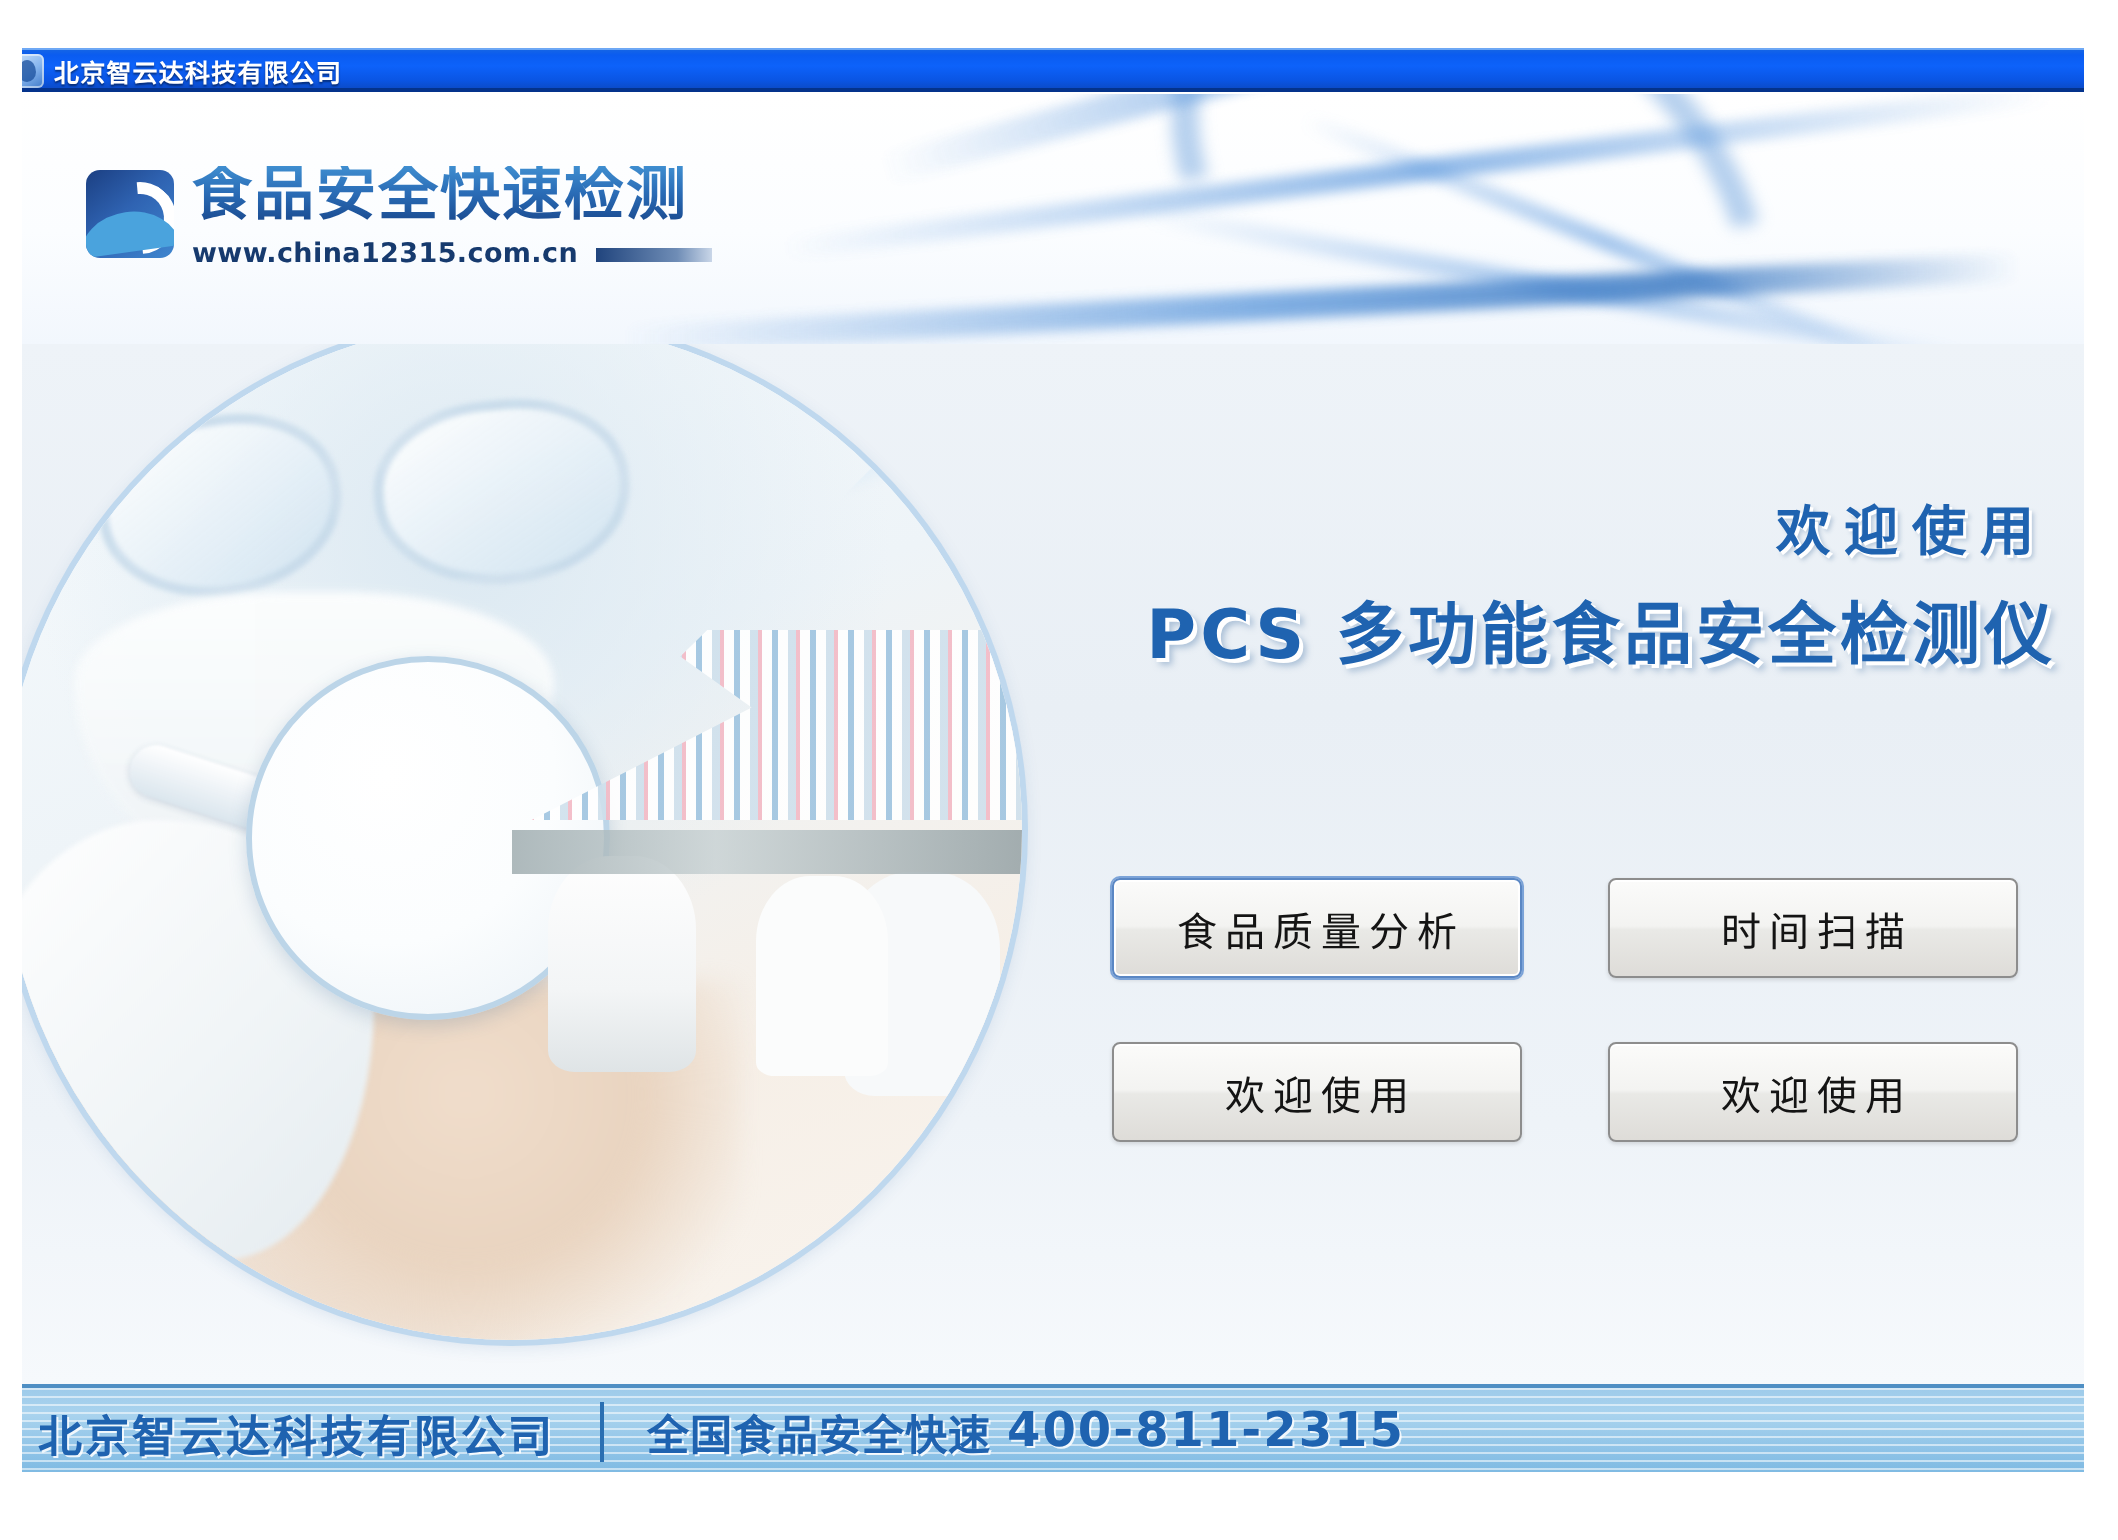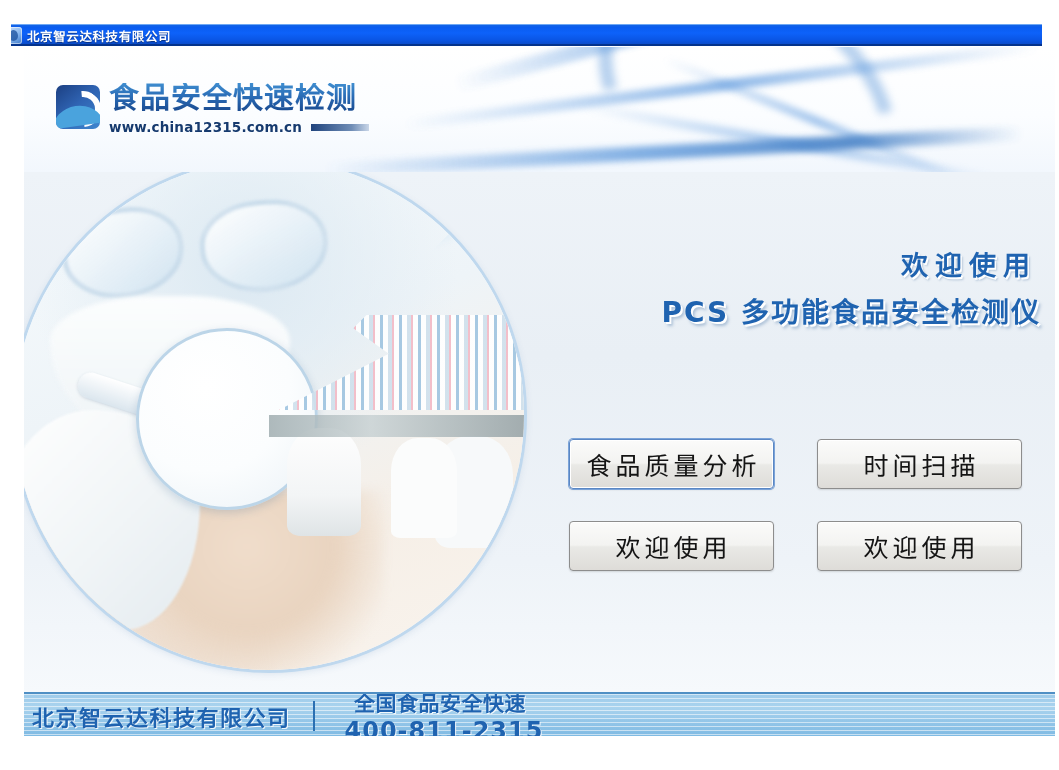--- a/index.html
+++ b/index.html
@@ -70,21 +70,21 @@
     font-weight: bold;
     letter-spacing: .6px;
     white-space: nowrap;
     text-shadow: 0 1px 1px rgba(0,0,0,.45);
     font-family: "DejaVu Sans", "Liberation Sans", sans-serif;
   }
 
   
   #client {
     position: absolute;
-    left: 24px;
+    left: 11px;
     top: 47px;
     width: 1031px;
     height: 689px;
     background: #d946ef;
     overflow: hidden;
   }
 
   
   #header-band {
     position: absolute;
@@ -406,21 +406,21 @@
     color: #1f63b0;
     letter-spacing: 7px;
     white-space: nowrap;
     text-shadow: 1.5px 1.5px 0 #ffffff, 2.5px 2.5px 2px rgba(120,150,185,.45);
     font-family: Liberation Sans, sans-serif;
   }
   #product-title {
     position: absolute;
     right: 14px;
     top: 118px;
-    font-size: 28px;
+    font-size: 34px;
     font-weight: bold;
     color: #1f63b0;
     letter-spacing: 2px;
     white-space: nowrap;
     text-shadow: 2px 2px 0 #ffffff, 3.5px 3.5px 3px rgba(110,145,185,.5);
     font-family: "DejaVu Sans", "Liberation Sans", sans-serif;
   }
 
   #button-grid {
     position: absolute;
@@ -434,21 +434,21 @@
   }
   .nav-button {
     height: 50px;
     border: 1px solid #8d8d8d;
     border-radius: 4px;
     background: linear-gradient(to bottom, #fbfbfa 0%, #f3f3f1 48%, #e9e9e6 52%, #dedcd8 100%);
     box-shadow: inset 0 1px 0 #ffffff, 0 1px 2px rgba(0,0,0,.13);
     display: flex;
     align-items: center;
     justify-content: center;
-    font-size: 25px;
+    font-size: 20px;
     font-weight: normal;
     color: #141414;
     letter-spacing: 4px;
     text-indent: 4px;
     cursor: default;
     box-sizing: border-box;
     font-family: Liberation Sans, sans-serif;
   }
   .nav-button.focused {
     border-color: #5a87c4;
@@ -509,23 +509,22 @@
   }
   #footer-divider {
     width: 2px;
     height: 30px;
     background: #2a6fb2;
     margin: 0 22px;
     flex: 0 0 auto;
   }
   #footer-hotline {
     display: flex;
-    align-items: center;
-    white-space: nowrap;
-    flex-direction: column;
+    align-items: flex-start;
+    white-space: nowrap;
   }
   #footer-hotline-label {
     font-size: 21px;
     font-weight: bold;
     color: #1f63b0;
     letter-spacing: .5px;
     text-shadow: 1px 1px 0 rgba(255,255,255,.85);
     font-family: "DejaVu Sans", "Liberation Sans", sans-serif;
   }
   #footer-hotline-number {

